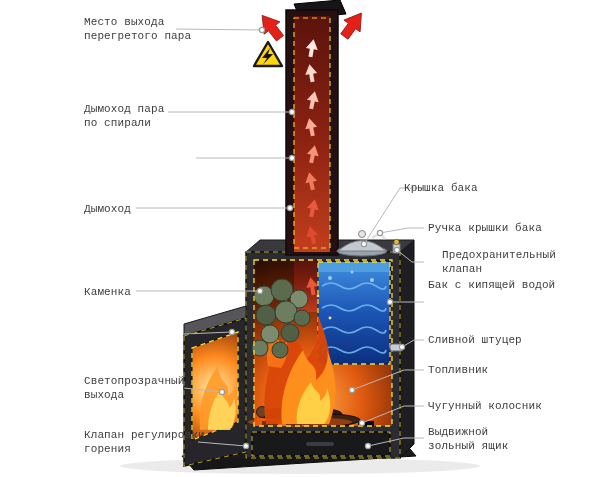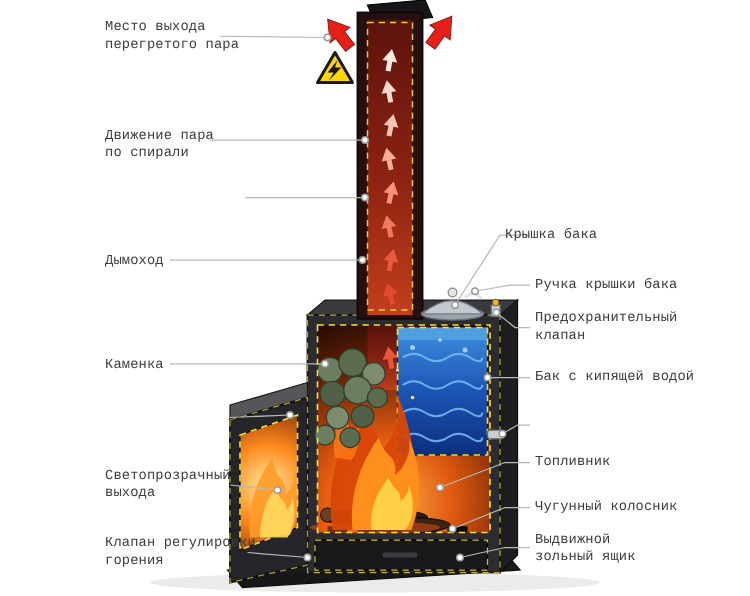--- a/index.html
+++ b/index.html
@@ -213,32 +213,33 @@
       <circle cx="390" cy="302" r="2.6"></circle>
       <circle cx="402" cy="347" r="2.6"></circle>
       <circle cx="352" cy="390" r="2.6"></circle>
       <circle cx="362" cy="423" r="2.6"></circle>
       <circle cx="368" cy="446" r="2.6"></circle>
     </g>
   </svg>
 
   <div class="lbl" style="left:84px;top:15px;width:115px">Место выхода
 перегретого пара</div>
-  <div class="lbl" style="left:84px;top:102px;width:100px">Движение пара
+  <div class="lbl" style="left:84px;top:102px;width:100px">Дымоход пара
 по спирали</div>
   <div class="lbl" style="left:84px;top:202px;width:90px">Дымоход</div>
   <div class="lbl" style="left:84px;top:285px;width:90px">Каменка</div>
   <div class="lbl" style="left:84px;top:374px;width:115px">Светопрозрачный
 выхода</div>
   <div class="lbl" style="left:84px;top:428px;width:125px">Клапан регулировки
 горения</div>
 
   <div class="lbl" style="left:404px;top:181px;width:140px">Крышка бака</div>
   <div class="lbl" style="left:428px;top:221px;width:150px">Ручка крышки бака</div>
-  <div class="lbl" style="left:428px;top:248px;width:145px">Предохранительный
+  <div class="lbl" style="left:442px;top:248px;width:145px">Предохранительный
 клапан</div>
-  <div class="lbl" style="left:428px;top:295px;width:155px">Бак с кипящей водой</div>
+  <div class="lbl" style="left:428px;top:278px;width:155px">Бак с кипящей водой</div>
+  <div class="lbl" style="left:428px;top:333px;width:140px">Сливной штуцер</div>
   <div class="lbl" style="left:428px;top:363px;width:140px">Топливник</div>
   <div class="lbl" style="left:428px;top:399px;width:150px">Чугунный колосник</div>
   <div class="lbl" style="left:428px;top:425px;width:120px">Выдвижной
 зольный ящик</div>
 
 </div>
 
 </body></html>

